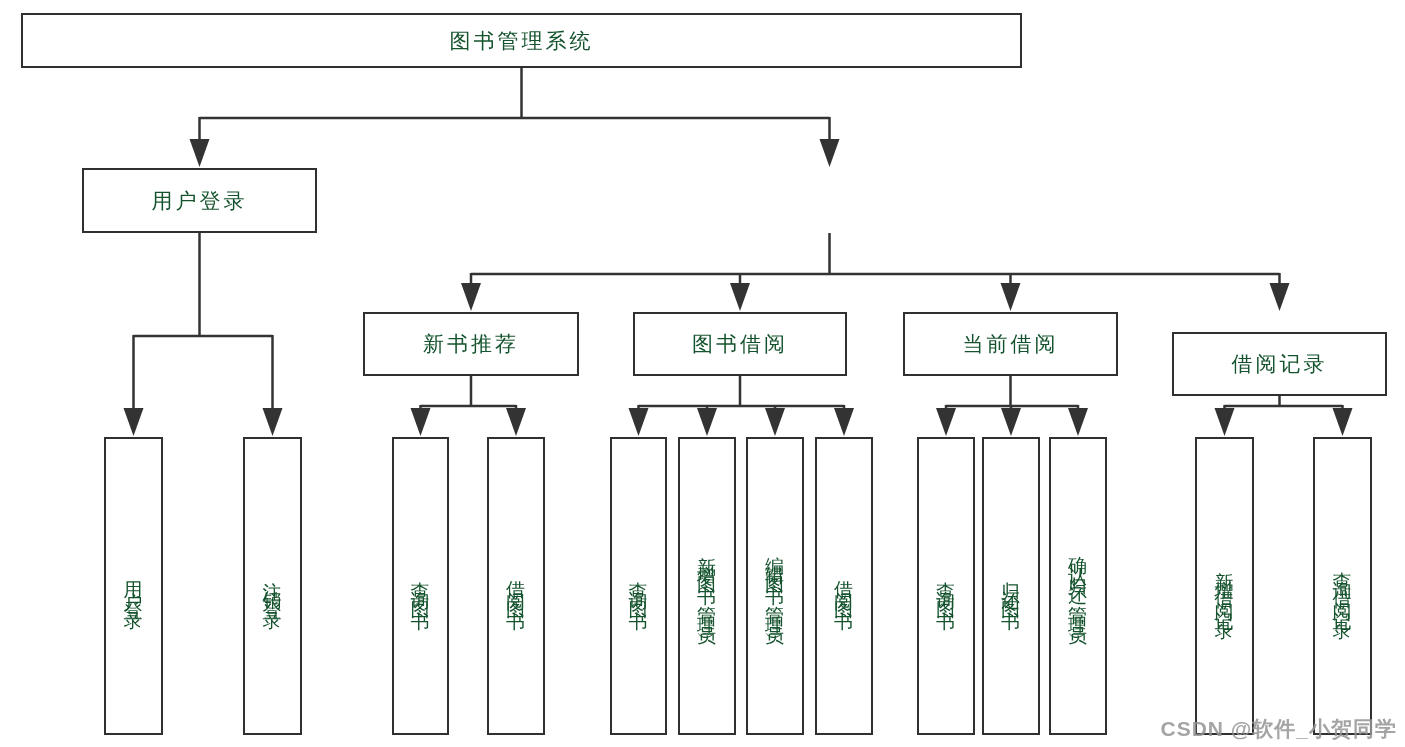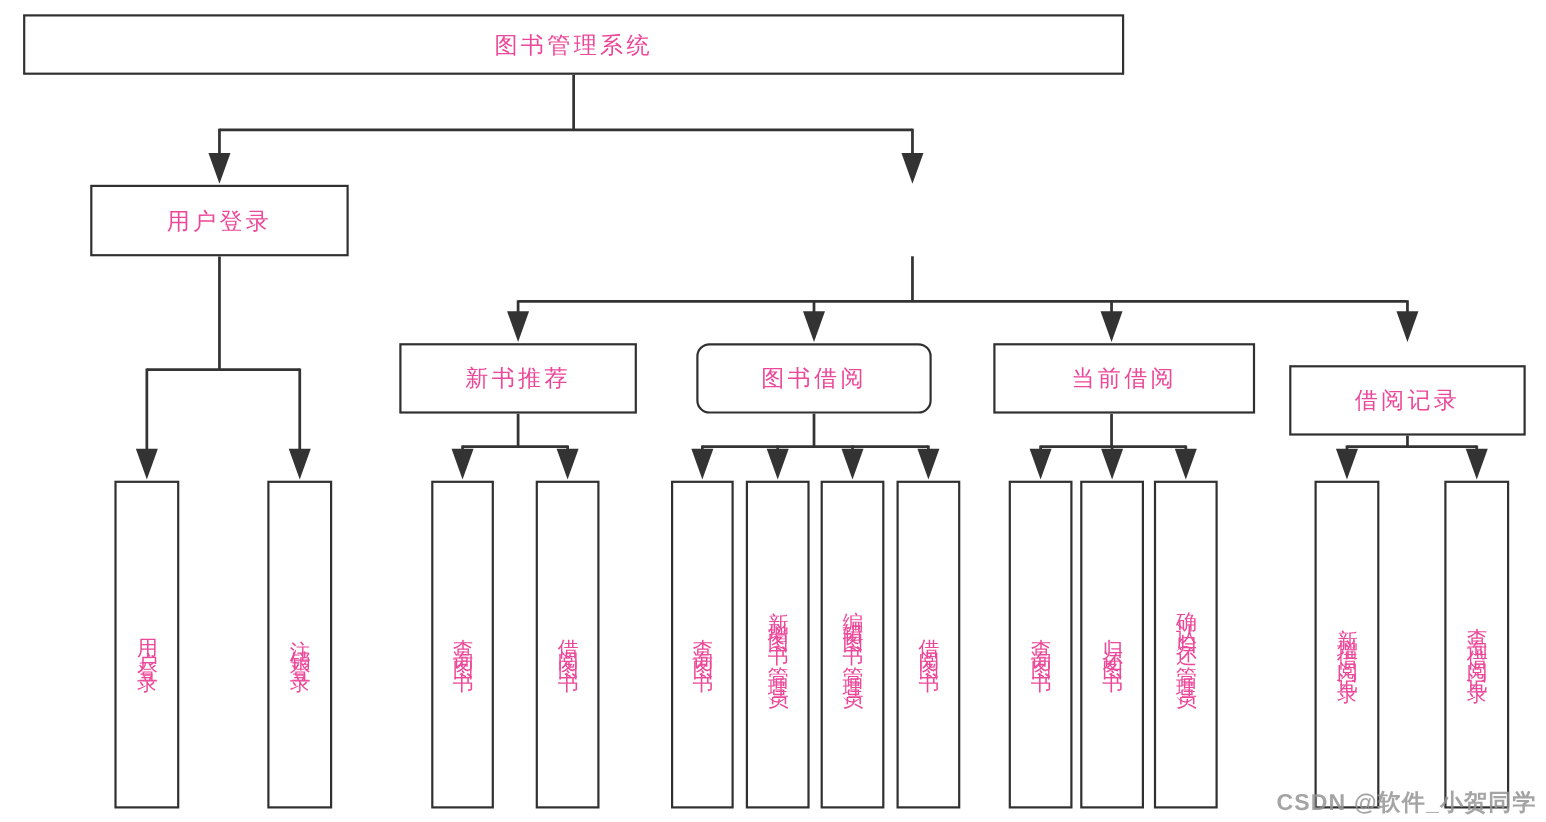--- a/index.html
+++ b/index.html
@@ -22,21 +22,21 @@
     z-index: 1;
   }
   .node {
     position: absolute;
     background: #ffffff;
     border: 2.5px solid #303030;
     box-sizing: border-box;
     display: flex;
     align-items: center;
     justify-content: center;
-    color: #ec4899;
+    color: #14532d;
     z-index: 2;
   }
   .hnode {
     font-size: 21px;
     letter-spacing: 3px;
     white-space: nowrap;
   }
   .vnode {
     writing-mode: vertical-rl;
     text-orientation: mixed;
@@ -133,22 +133,22 @@
       <polygon points="1214.5,408 1234.5,408 1224.5,436"></polygon>
       <polygon points="1332.5,408 1352.5,408 1342.5,436"></polygon>
     </g>
   </svg>
 
   <div class="node hnode" style="left:21px; top:13px; width:1001px; height:55px;">图书管理系统</div>
 
   <div class="node hnode" style="left:82px; top:168px; width:235px; height:65px;">用户登录</div>
 
   <div class="node hnode" style="left:363px; top:312px; width:216px; height:64px;text-align:center;">新书推荐</div>
-  <div class="node hnode" style="left:633px; top:312px; width:214px; height:64px;border-radius:12px;">图书借阅</div>
-  <div class="node hnode" style="left:903px; top:312px; width:238px; height:64px;">当前借阅</div>
+  <div class="node hnode" style="left:633px; top:312px; width:214px; height:64px;">图书借阅</div>
+  <div class="node hnode" style="left:903px; top:312px; width:215px; height:64px;">当前借阅</div>
   <div class="node hnode" style="left:1172px; top:332px; width:215px; height:64px;">借阅记录</div>
 
   <div class="node vnode" style="left:104px; top:437px; width:59px; height:298px;">用户登录</div>
   <div class="node vnode" style="left:243px; top:437px; width:59px; height:298px;">注销登录</div>
 
   <div class="node vnode" style="left:392px; top:437px; width:57px; height:298px;">查询图书</div>
   <div class="node vnode" style="left:487px; top:437px; width:58px; height:298px;">借阅图书</div>
 
   <div class="node vnode" style="left:610px; top:437px; width:57px; height:298px;">查询图书</div>
   <div class="node vnode" style="left:678px; top:437px; width:58px; height:298px;">新增图书（管理员）</div>

